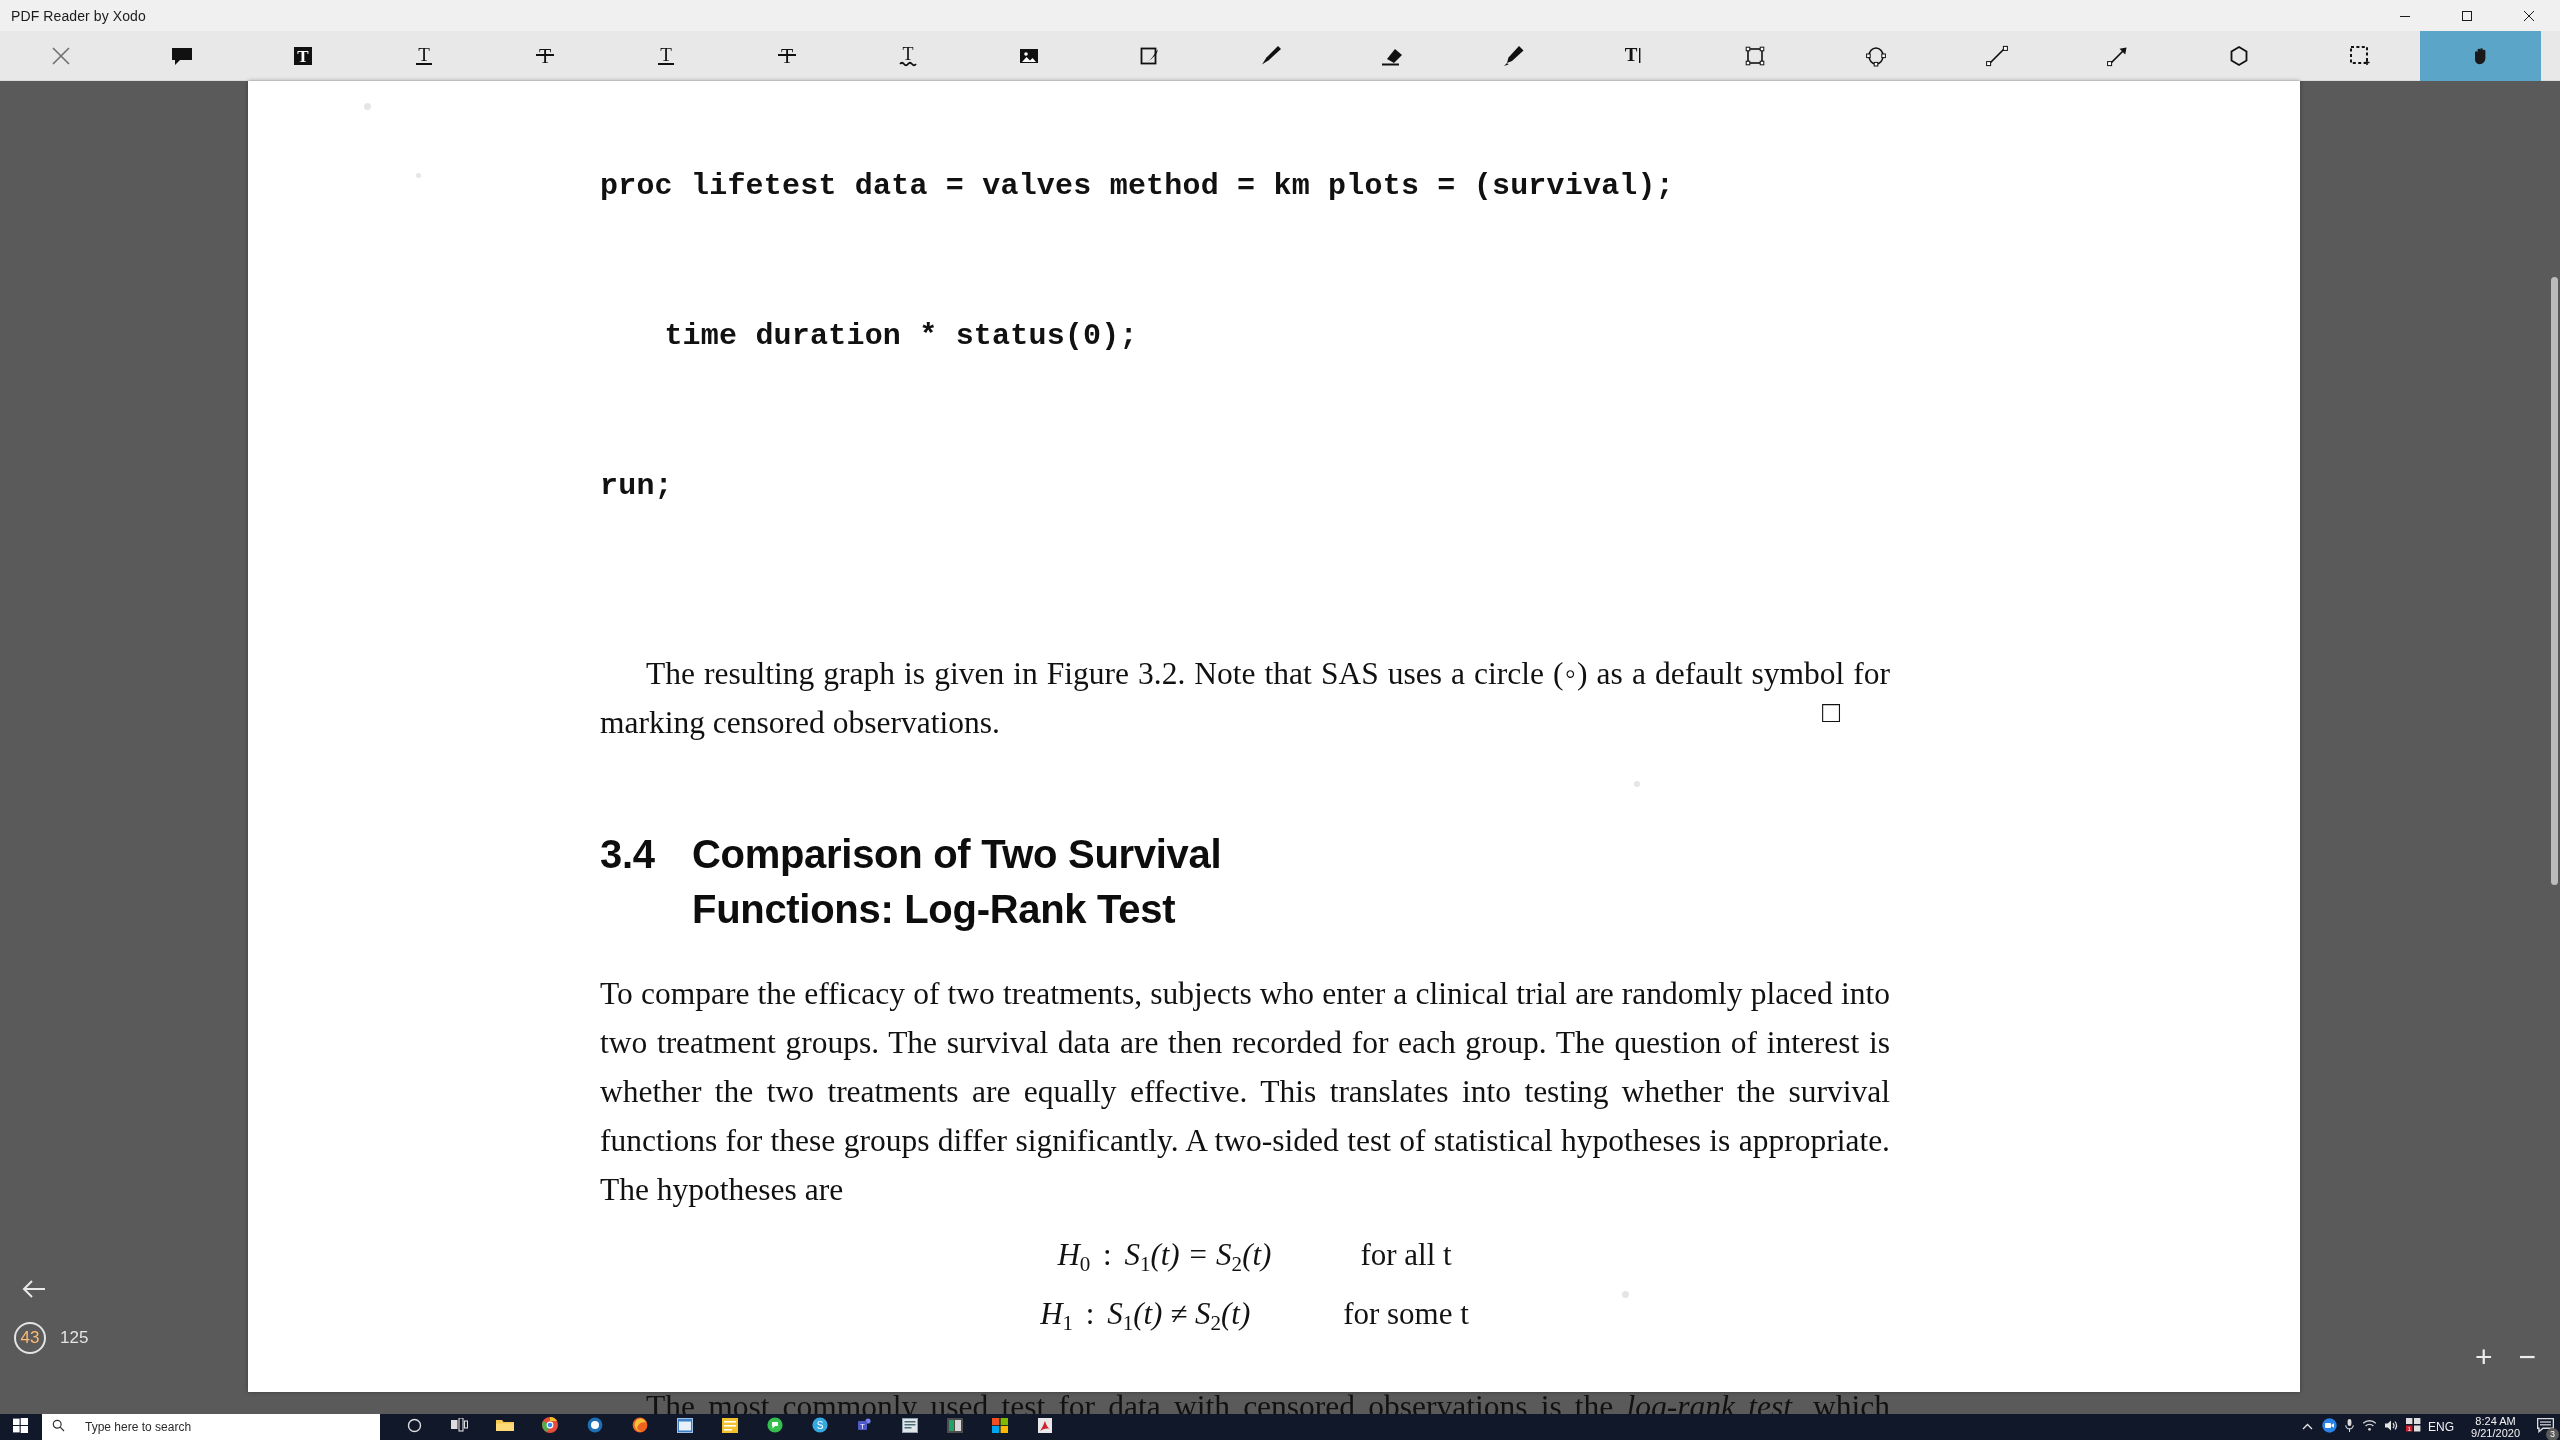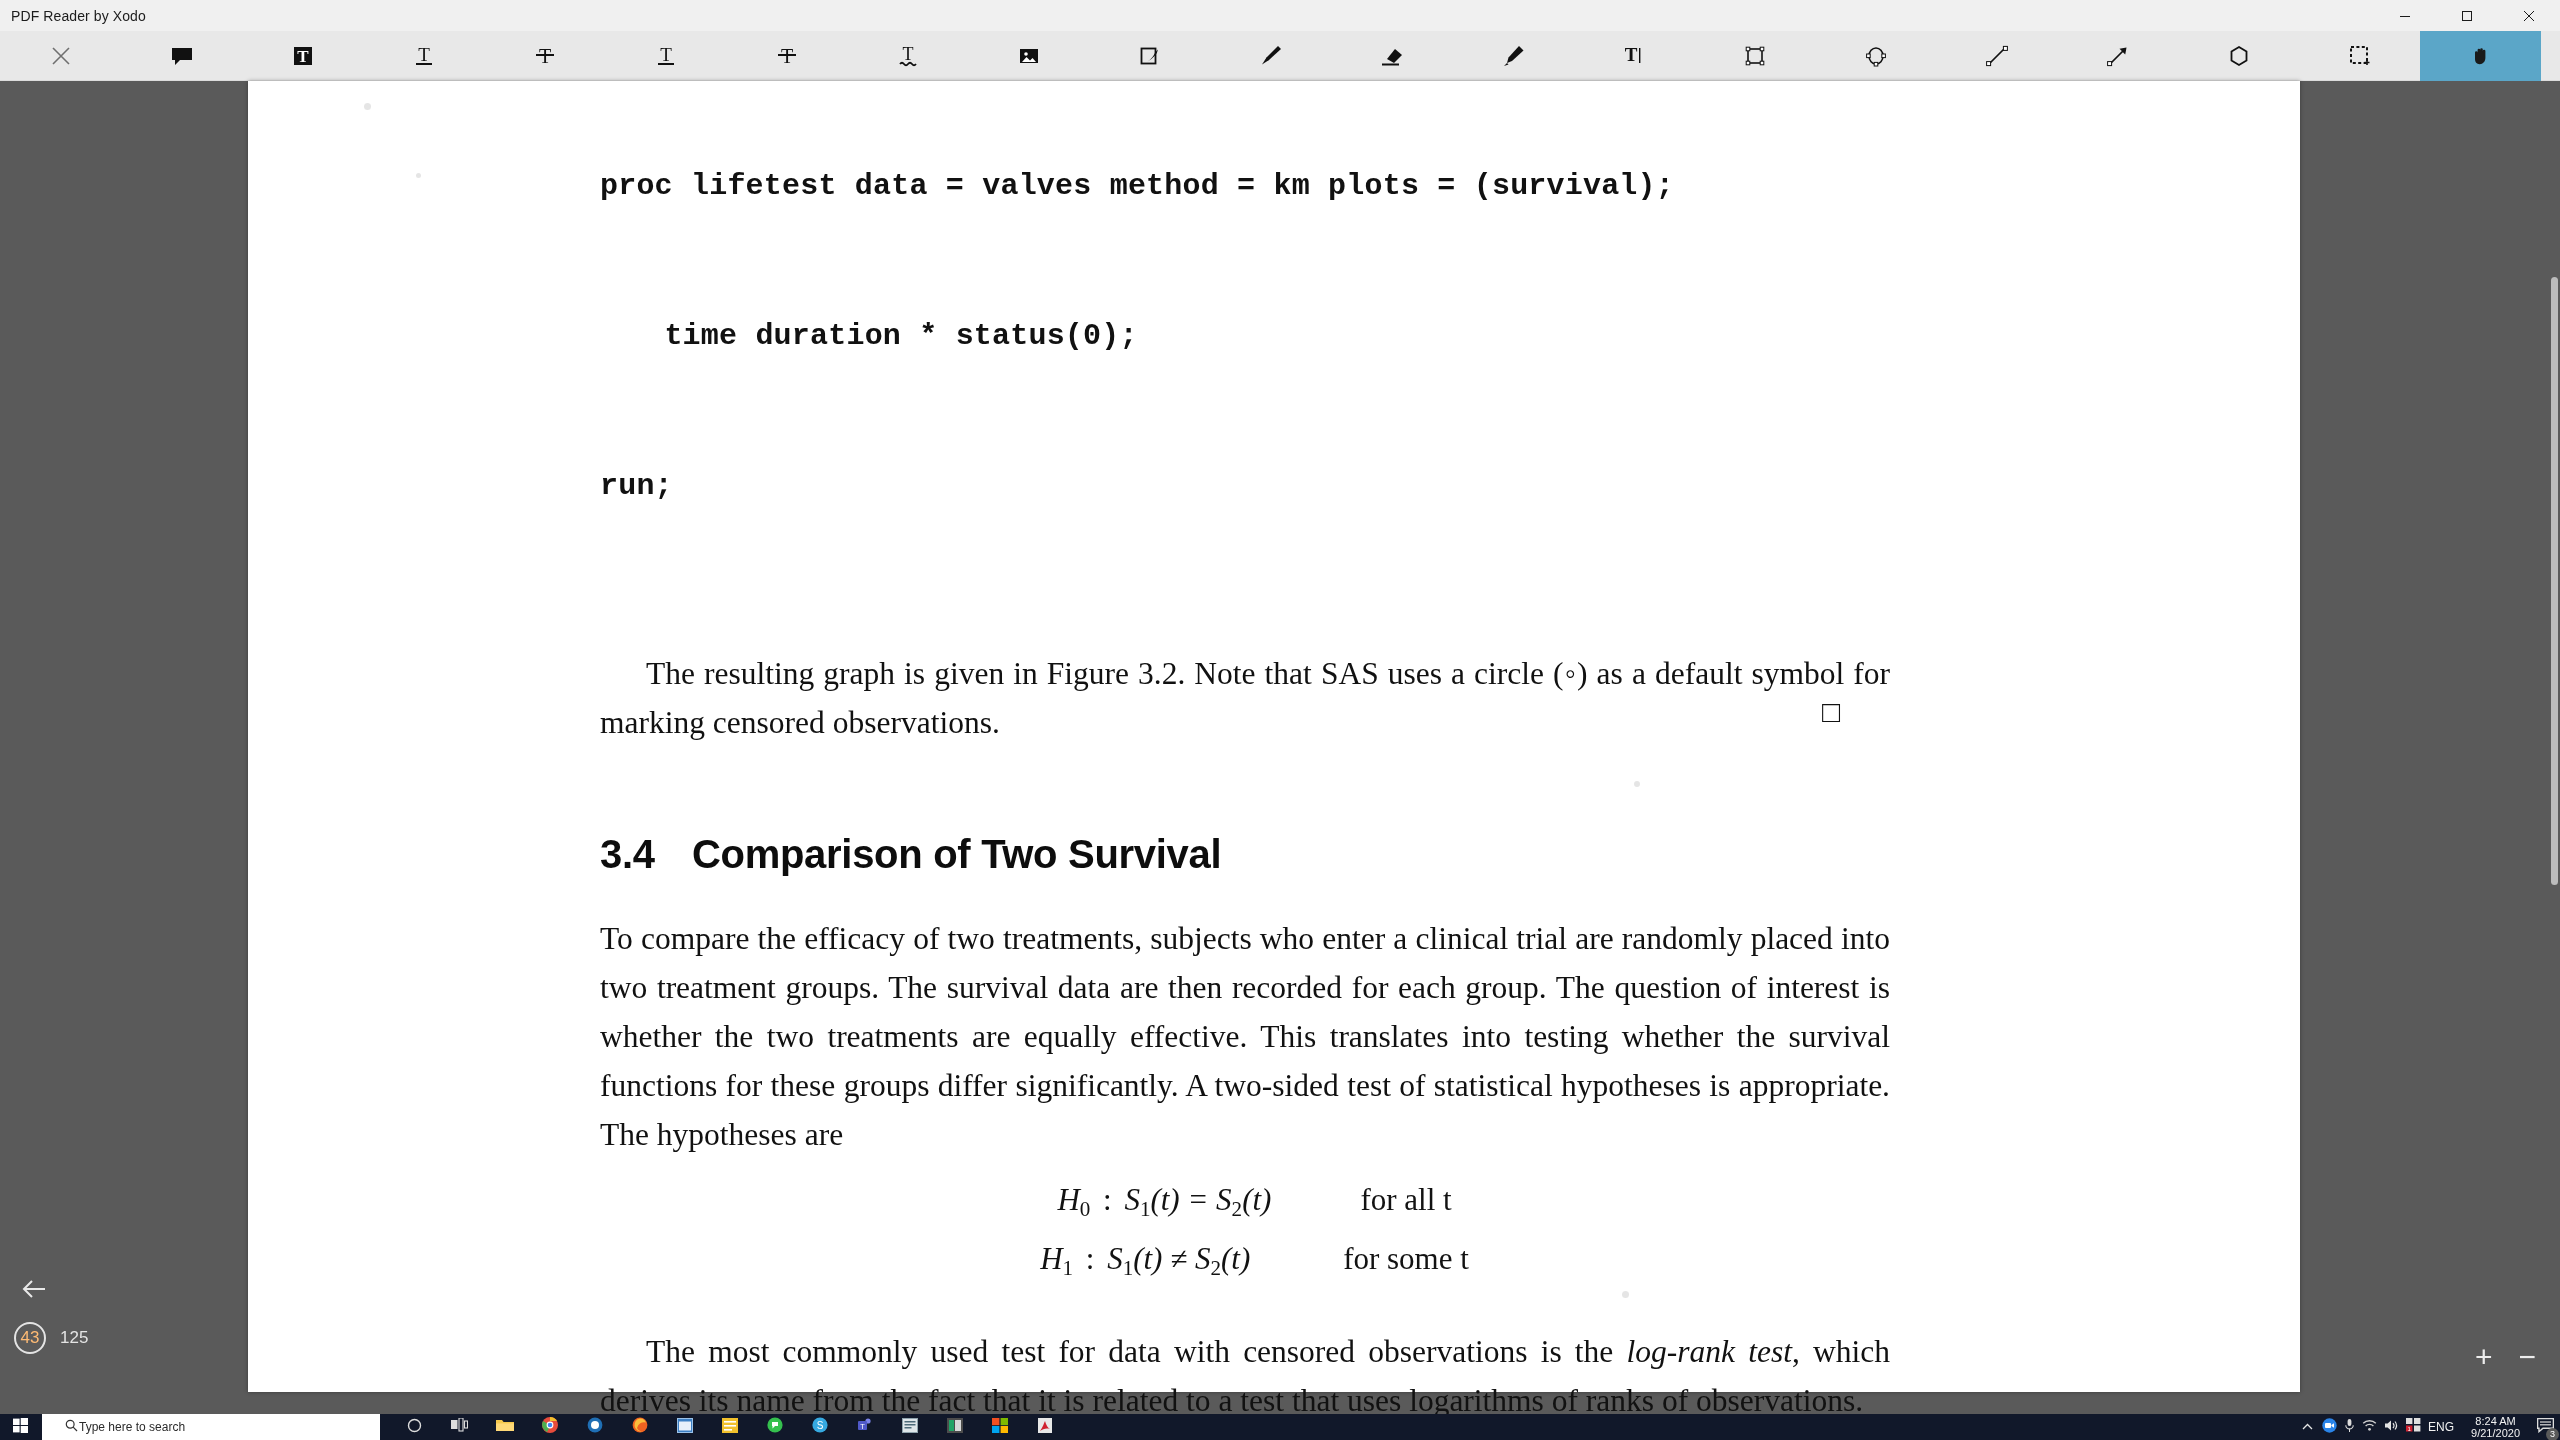--- a/index.html
+++ b/index.html
@@ -149,22 +149,22 @@
     width: 2560px; height: 26px;
     background: #11182a;
     display: flex; align-items: center;
   }
   .tb-start {
     width: 40px; height: 26px;
     display: flex; align-items: center; justify-content: center;
   }
   .search-box {
     width: 338px; height: 26px; background: #ffffff;
-    display: flex; align-items: center; gap: 1px;
-    padding-left: 23px; margin-left: 2px;
+    display: flex; align-items: center; gap: 20px;
+    padding-left: 10px; margin-left: 2px;
   }
   .search-box span.txt { font-size: 12px; color: #2b2b2b; }
   .tasks { display: flex; align-items: center; margin-left: 12px; gap: 0; }
   .task-ico {
     width: 45px; height: 26px;
     display: flex; align-items: center; justify-content: center;
   }
   .tb-right {
     margin-left: auto; display: flex; align-items: center;
     height: 26px; padding-right: 6px; gap: 9px;
@@ -439,20 +439,21 @@
 
           <div style="position:relative; margin-top: 38px;">
             <div class="para indent" style="width: 1290px;">The resulting graph is given in Figure 3.2. Note that SAS uses a circle (◦) as a default symbol for marking censored observations.</div>
             <div class="box-sym" style="position:absolute; right:160px; top:48px;">□</div>
           </div>
 
           <div class="sec-head" style="margin-top: 80px;">
             <div class="sec-num">3.4</div>
             <div class="sec-title">
               <div>Comparison of Two Survival</div>
+              <div>Functions: Log-Rank Test</div>
             </div>
           </div>
 
           <div class="para" style="margin-top: 32px; width: 1290px;">To compare the efficacy of two treatments, subjects who enter a clinical trial are randomly placed into two treatment groups. The survival data are then recorded for each group. The question of interest is whether the two treatments are equally effective. This translates into testing whether the survival functions for these groups differ significantly. A two-sided test of statistical hypotheses is appropriate. The hypotheses are</div>
 
           <div class="eqblock" style="margin-top: 16px; width: 1290px;">
             <div class="eqrow">
               <span class="eq-h"><span class="ital">H</span><span class="sub">0</span></span>
               <span class="eq-colon">:</span>
               <span class="eq-body"><span class="ital">S</span><span class="sub">1</span><span class="ital">(t)</span> <span>=</span> <span class="ital">S</span><span class="sub">2</span><span class="ital">(t)</span></span>

